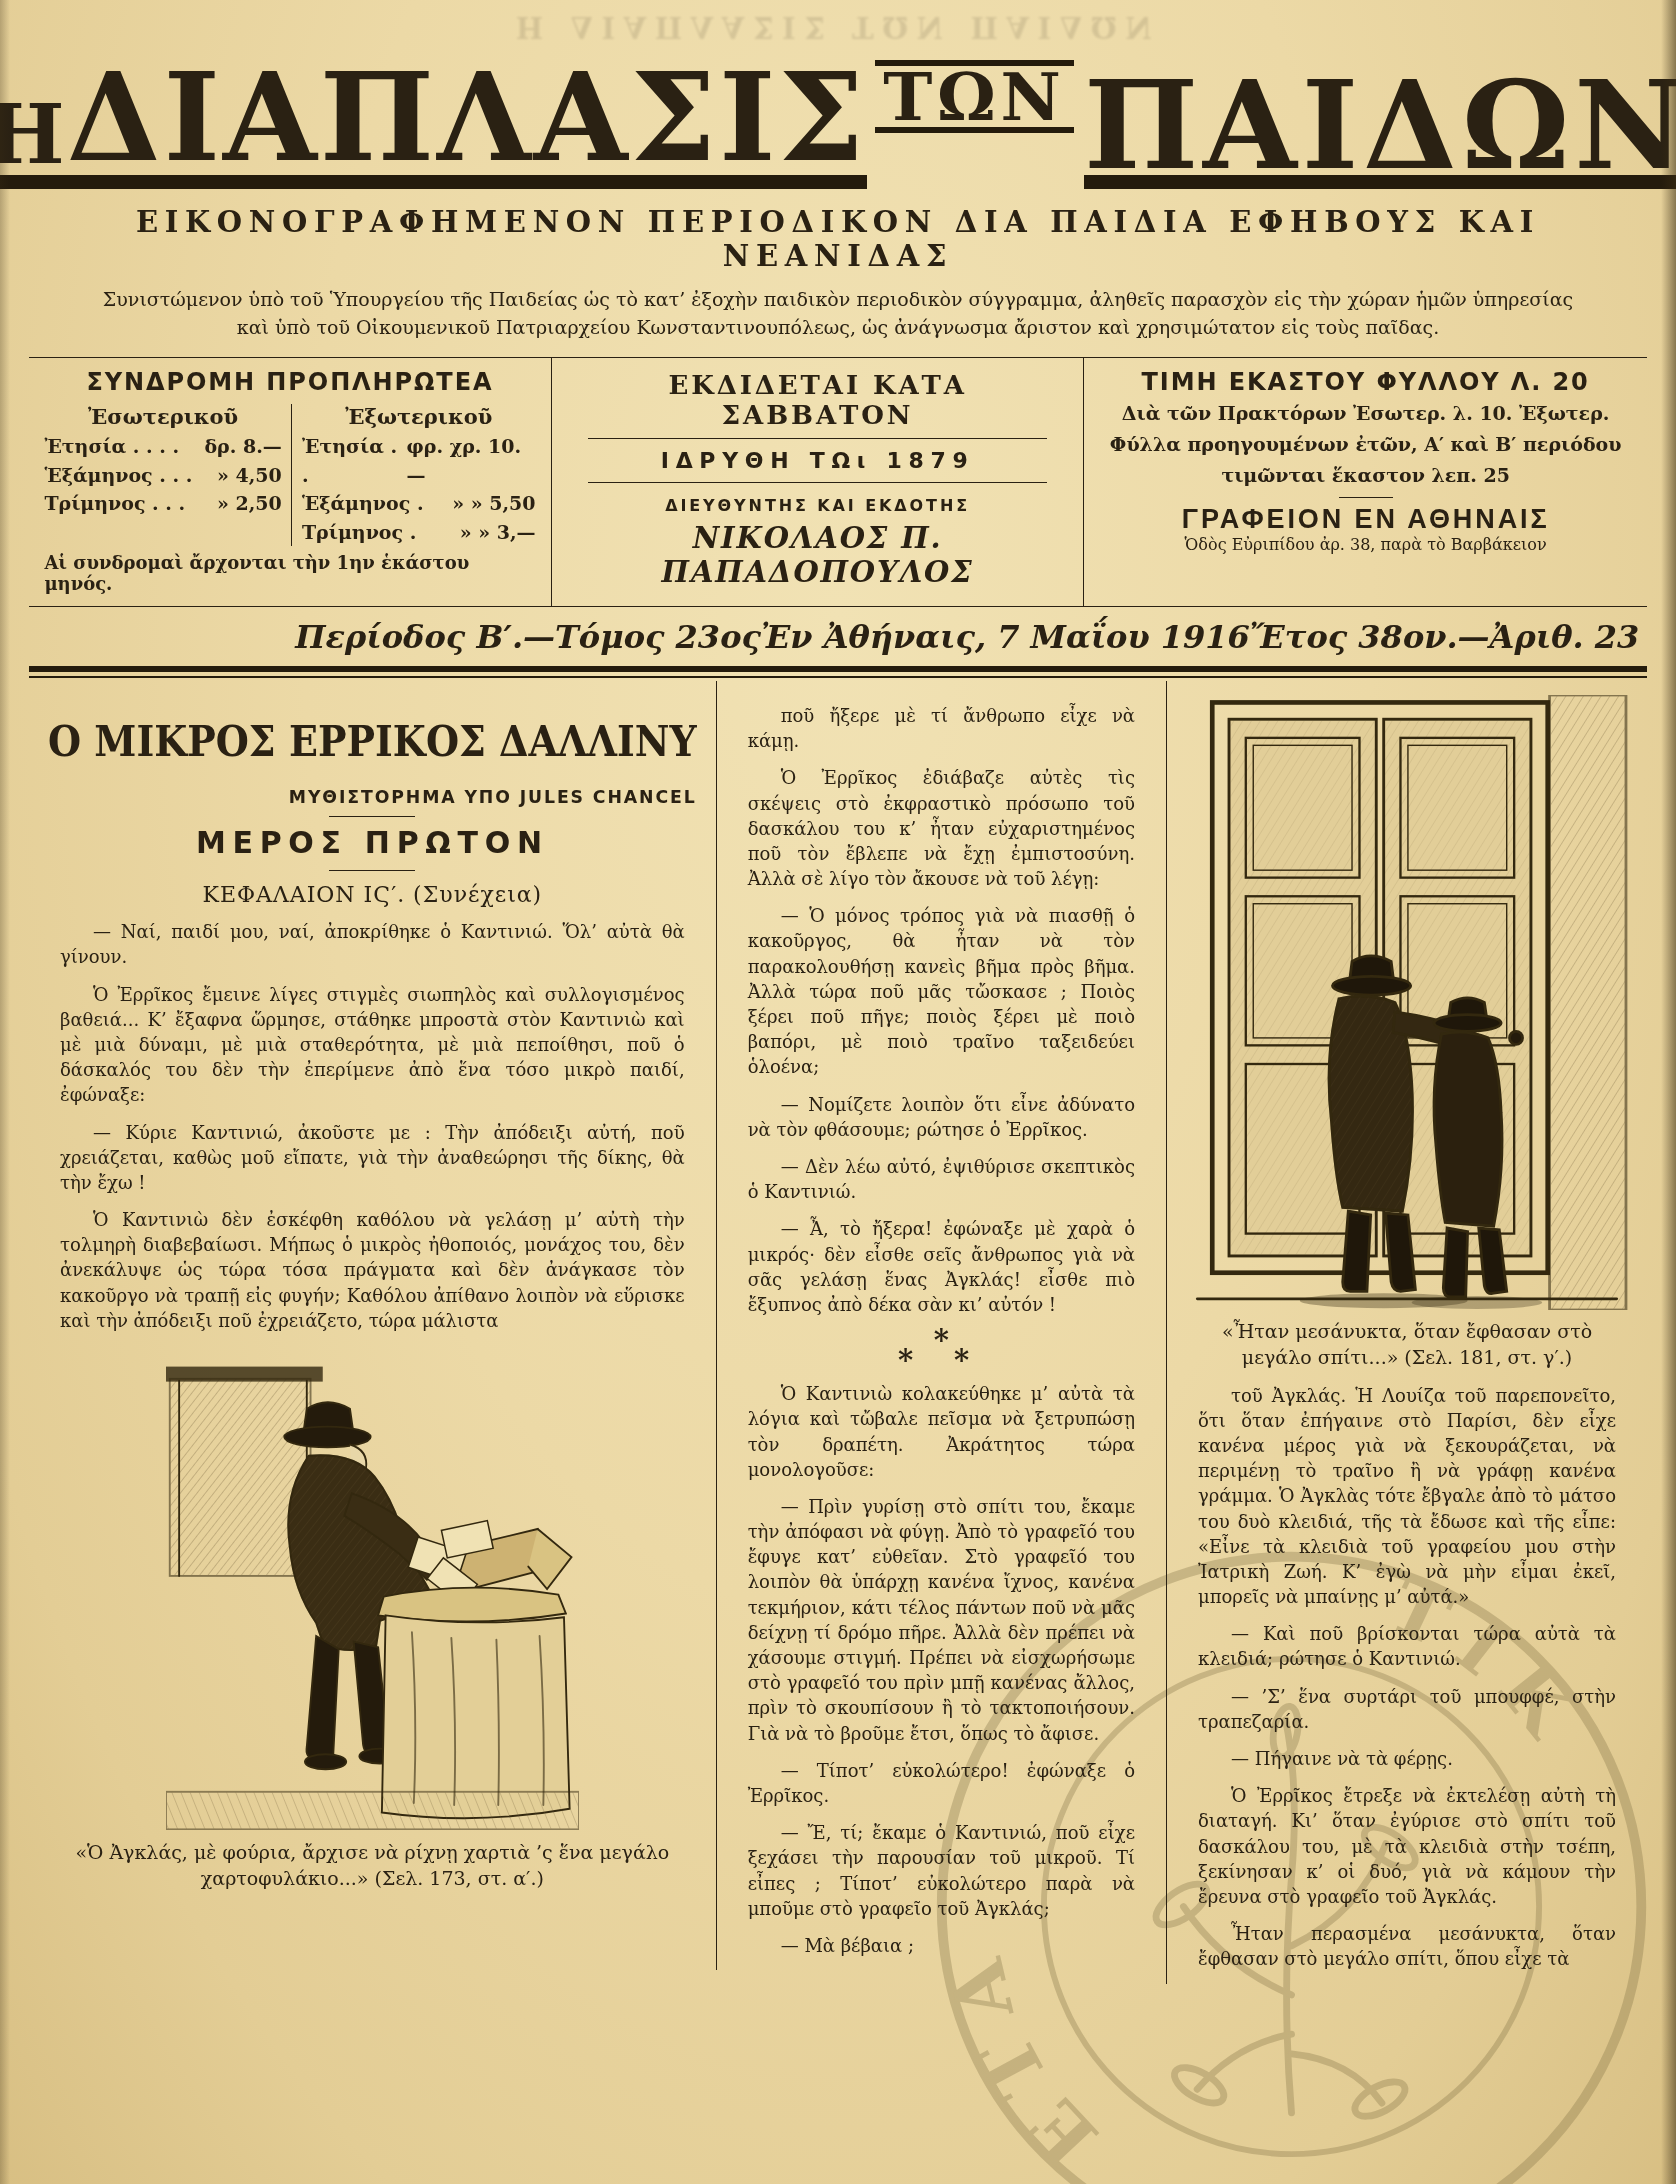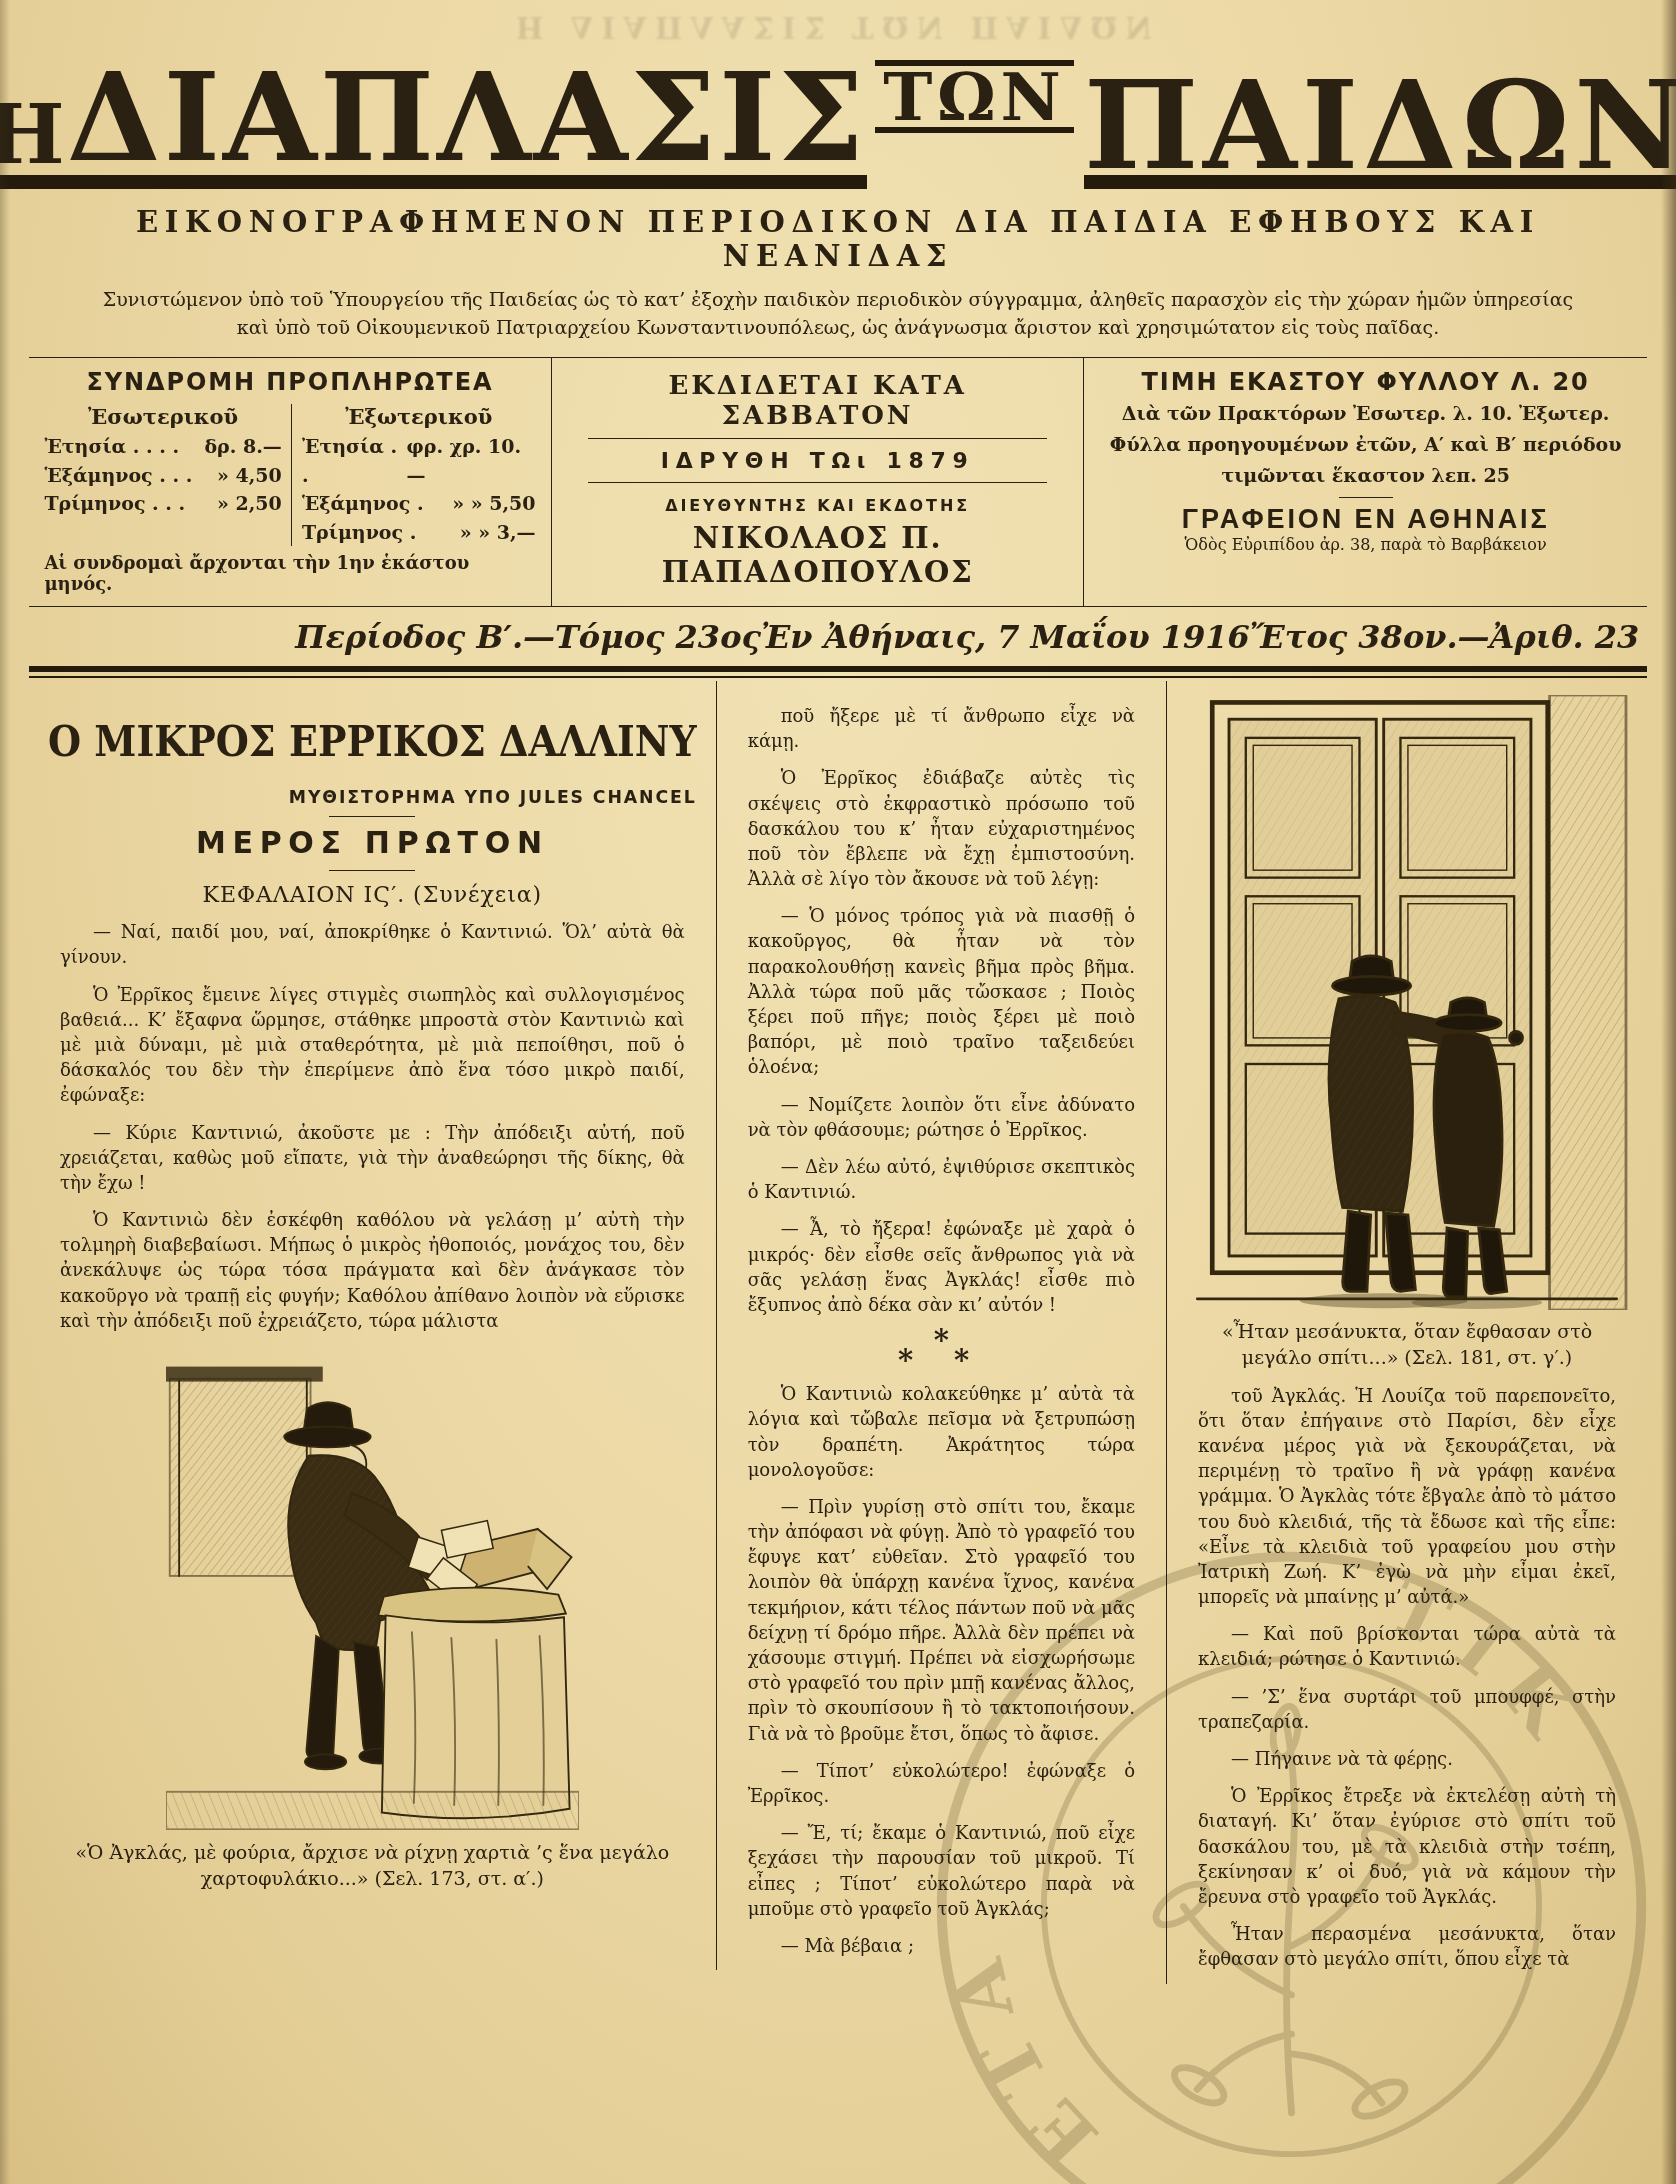--- a/index.html
+++ b/index.html
@@ -47,21 +47,21 @@
   .sub-col-r{padding-left:9.6px;}
   .sub-head{font-weight:bold;text-align:center;font-size:21px;margin-bottom:3.8px;}
   .sub-row{display:flex;justify-content:space-between;font-size:19px;line-height:1.5;font-weight:bold;}
   .sub-note{font-size:18px;margin-top:5.8px;font-weight:bold;}
   .box-mid{text-align:center;}
   .mid-l1{font-size:26px;font-weight:bold;letter-spacing:2.9px;margin-top:1.9px;}
   .thin-rule{border:none;border-top:1.2px solid #2a2113;margin:8.6px 21px;}
   .mid-l2{font-family:"DejaVu Sans","Liberation Sans",sans-serif;font-weight:bold;font-size:22px;letter-spacing:6.7px;}
   .mid-l3{font-family:"DejaVu Sans","Liberation Sans",sans-serif;font-weight:bold;font-size:16px;
     letter-spacing:2.9px;margin-top:13.4px;}
-  .mid-l4{font-size:29px;font-weight:bold;letter-spacing:1.9px;margin-top:5.8px;}
+  .mid-l4{font-size:29px;font-weight:bold;letter-spacing:1.9px;margin-top:5.8px;font-style:italic;}
   .box-right{text-align:center;}
   .price-h{font-family:"DejaVu Sans","Liberation Sans",sans-serif;font-weight:bold;font-size:24px;letter-spacing:1.9px;}
   .price-l{font-size:19px;font-weight:bold;line-height:1.45;margin-top:3.8px;}
   .mini-rule{width:54px;border:none;border-top:1.4px solid #2a2113;margin:6.7px auto;}
   .office-h{font-family:Liberation Sans, sans-serif;font-weight:bold;font-size:27px;letter-spacing:2.9px;}
   .office-l{font-size:16px;font-weight:normal;margin-top:0;}
 
   
   .dateline{display:flex;justify-content:flex-end;align-items:baseline;padding:11.5px 7.7px 9.6px;
     font-size:32px;font-weight:bold;font-style:italic;}

